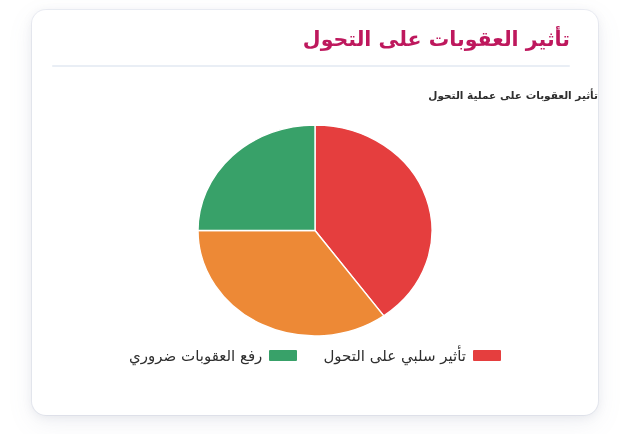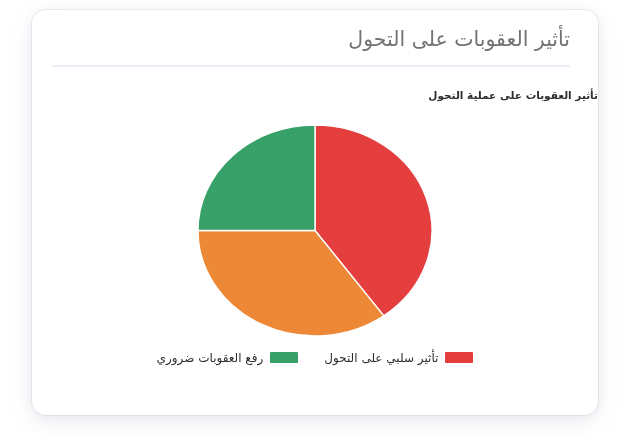--- a/index.html
+++ b/index.html
@@ -32,22 +32,22 @@
     overflow: hidden;
   }
 
   
   #card-header {
     padding: 16px 28px 0 28px;
     text-align: right;
   }
   #page-title {
     font-size: 20.5px;
-    font-weight: normal;
-    color: #737373;
+    font-weight: bold;
+    color: #be185d;
     line-height: 1.3;
     letter-spacing: 0;
     white-space: nowrap;
     direction: rtl;
   }
   #header-divider {
     margin: 12px auto 0 auto;
     width: 518px;
     height: 2px;
     background: #e9eef5;
@@ -104,21 +104,21 @@
     align-items: center;
     gap: 7px;
   }
   .legend-swatch {
     width: 28px;
     height: 11px;
     border-radius: 1px;
     flex: 0 0 auto;
   }
   .legend-label {
-    font-size: 12px;
+    font-size: 15px;
     color: #2e2e2e;
     white-space: nowrap;
     direction: rtl;
   }
 </style>
 </head>
 <body>
 
 <div id="card">
 

